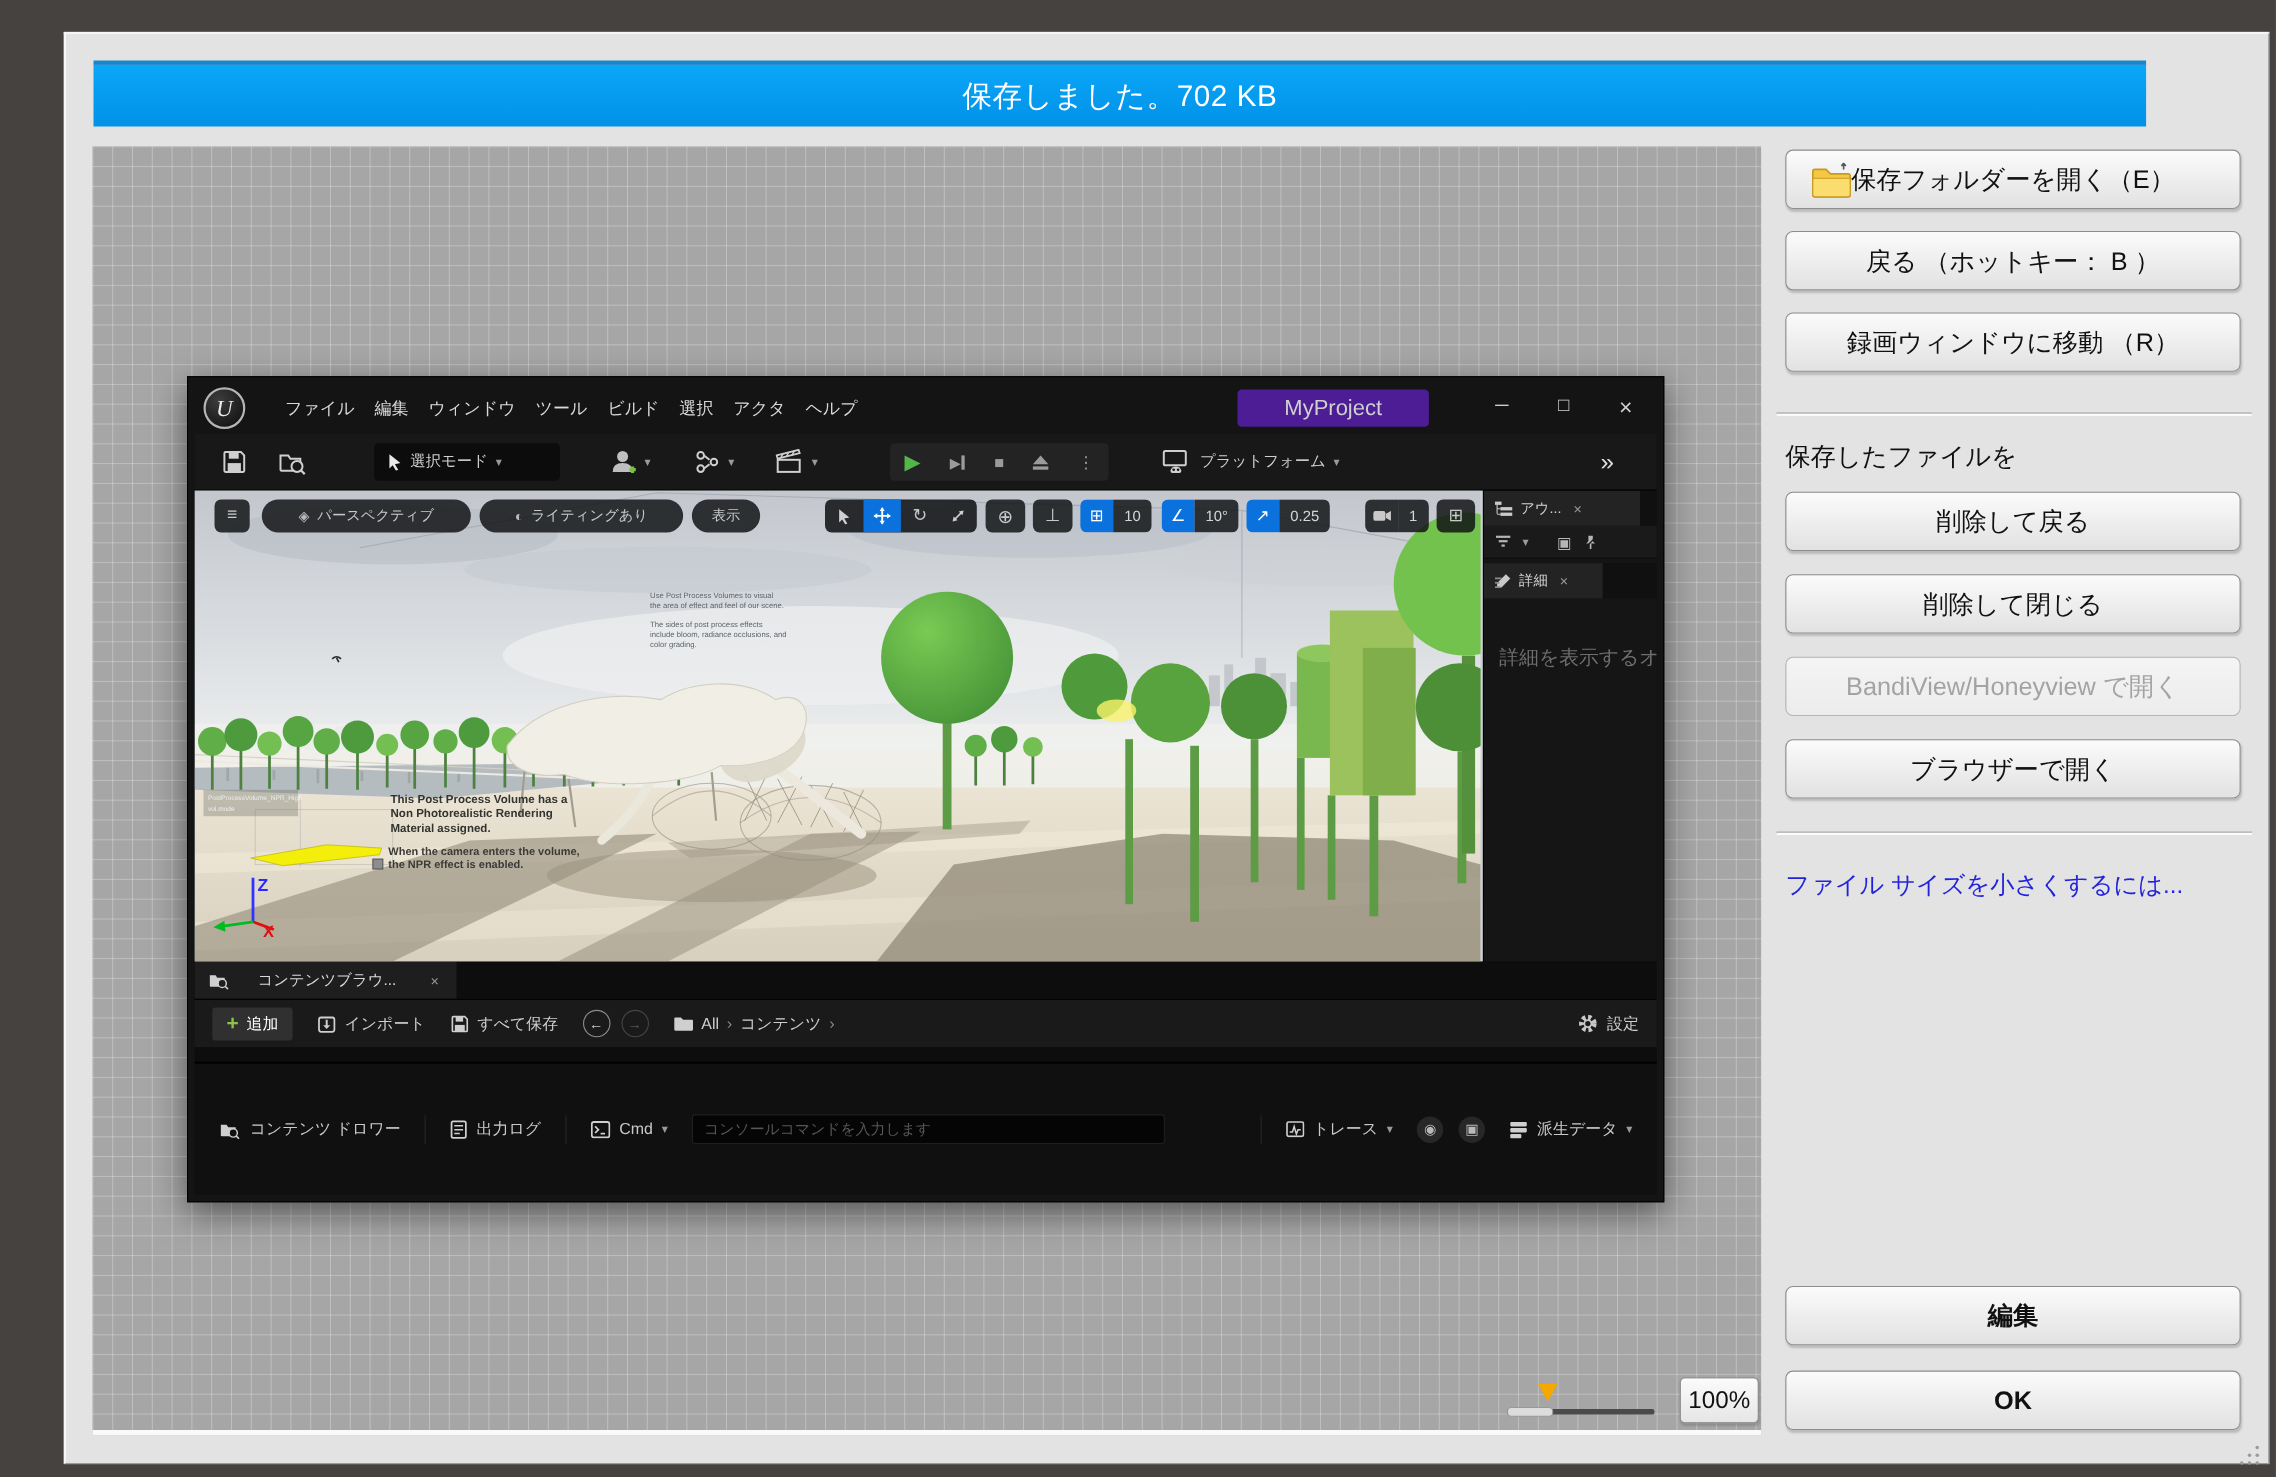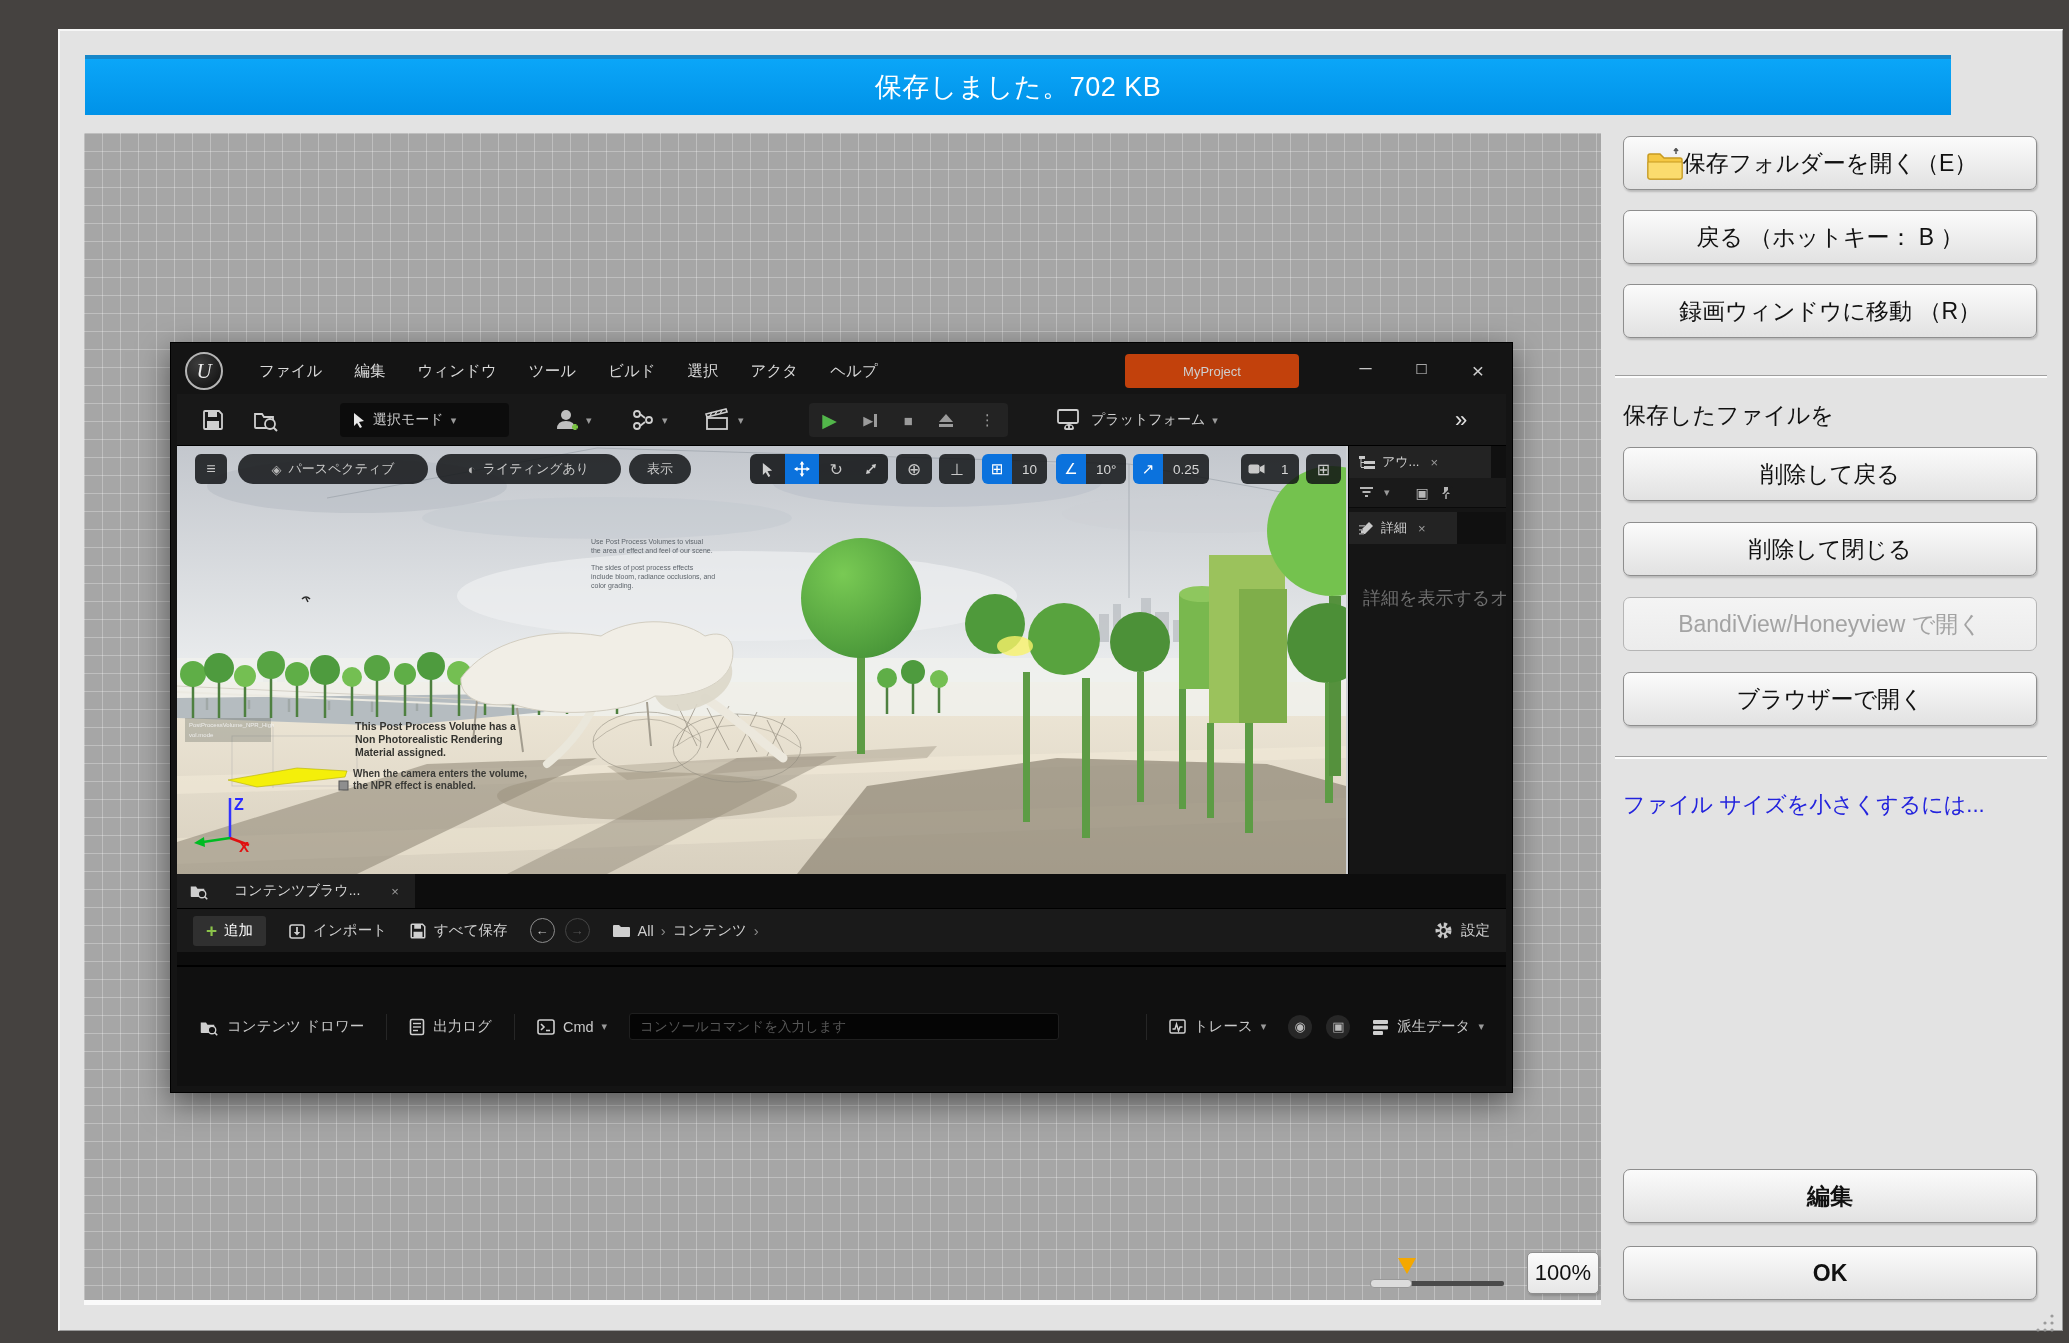--- a/index.html
+++ b/index.html
@@ -17,23 +17,23 @@
 .slink{position:absolute;left:1623px;font-size:22px;color:#2323dd;text-decoration:none;cursor:pointer}
 .folder-ic{position:absolute;left:22px;top:11px}
 .zoombox{position:absolute;left:1527px;top:1252px;width:72px;height:42px;background:linear-gradient(#fbfbfb,#e6e6e6);border:1px solid #8e8e8e;border-radius:5px;box-shadow:1px 2px 2px rgba(0,0,0,.15);display:flex;align-items:center;justify-content:center;font-size:22px;color:#111}
 .slider-track{position:absolute;left:1370px;top:1281px;width:134px;height:5px;background:#4a4a4a;border-radius:2px}
 .slider-handle{position:absolute;left:1370px;top:1279px;width:42px;height:9px;background:#dcdcdc;border:1px solid #999;border-radius:4px;cursor:pointer}
 .slider-marker{position:absolute;left:1398px;top:1258px;width:0;height:0;border-left:9px solid transparent;border-right:9px solid transparent;border-top:16px solid #f5a800}
 
 .ue{position:absolute;left:170px;top:342px;width:1343px;height:751px;background:#141414;border:1px solid #000;box-shadow:0 10px 30px rgba(0,0,0,.5);padding:5px 6px 6px 6px;display:flex;flex-direction:column;color:#d6d6d6}
 .ue-titlebar{height:46px;display:flex;align-items:center;flex-shrink:0;position:relative}
 .ue-logo{width:38px;height:38px;border-radius:50%;border:2px solid #b5b5b5;background:radial-gradient(circle at 35% 30%,#3d3d3d,#0c0c0c);display:flex;align-items:center;justify-content:center;margin-left:8px;font-family:"Liberation Serif",serif;font-style:italic;font-size:21px;color:#ededed}
-.ue-menus{display:flex;gap:32px;margin-left:36px;font-size:15.5px;color:#d9d9d9}
+.ue-menus{display:flex;gap:18px;margin-left:36px;font-size:15.5px;color:#d9d9d9}
 .ue-menus span{cursor:pointer}
-.ue-project{position:absolute;left:948px;top:6px;width:174px;height:34px;background:#c2410c;border-radius:4px;display:flex;align-items:center;justify-content:center;font-size:13px;color:#cfcfcf}
+.ue-project{position:absolute;left:948px;top:6px;width:174px;height:34px;background:#4c1d95;border-radius:4px;display:flex;align-items:center;justify-content:center;font-size:20px;color:#cfcfcf}
 .ue-winbtns{margin-left:auto;display:flex;gap:45px;padding-right:22px;font-size:17px;color:#cfcfcf}
 .ue-winbtns span{cursor:pointer}
 .ue-tabbar{height:36px;background:#0a0a0a;flex-shrink:0;display:flex}
 .ue-maintab{margin-left:96px;width:290px;background:#1a1a1a;border-top:1px solid #303030;display:flex;align-items:center;gap:9px;padding-left:14px;font-size:14.5px;color:#dadada;cursor:pointer}
 .ue-toolbar{height:52px;background:#181818;border-bottom:1px solid #000;flex-shrink:0;position:relative}
 .tb{position:absolute;top:9px;height:34px;display:flex;align-items:center;gap:7px;color:#cfcfcf;font-size:14px;cursor:pointer}
 .pill{background:#0c0c0c;border-radius:4px;padding:0 12px}
 .playgrp{position:absolute;left:632px;top:9px;width:199px;height:34px;background:#232323;border-radius:4px;display:flex;align-items:center;justify-content:space-around;font-size:15px}
 .playgrp span{cursor:pointer}
 .chev{font-size:11px;color:#9a9a9a}

